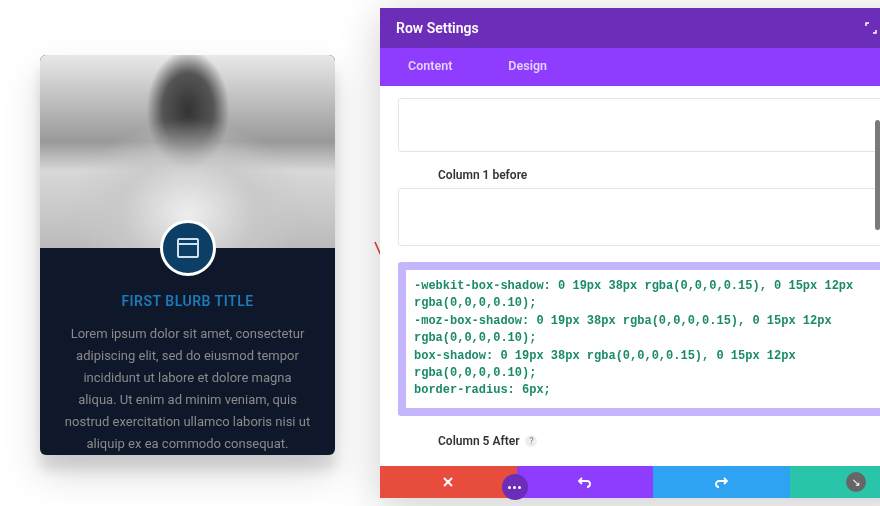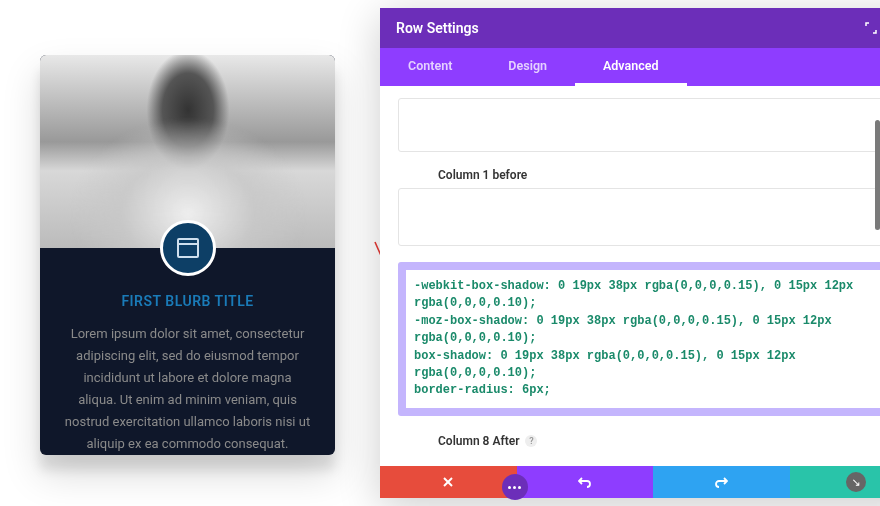--- a/index.html
+++ b/index.html
@@ -267,21 +267,20 @@
             <rect x="1" y="1" width="9" height="9"></rect>
             <line x1="5.5" y1="1" x2="5.5" y2="10"></line>
           </svg>
         </span>
     </div>
   </div>
 
   <div class="tabs">
     <div class="tab">Content</div>
     <div class="tab">Design</div>
-    <div class="tab active">Advanced</div>
   </div>
 
   <div class="panel-body">
     <div class="field">
       <textarea class="textarea ta-top" style=""></textarea>
     </div>
 
     <div class="field">
       <div class="field-label">Column 1 before</div>
       <textarea class="textarea ta-mid" style=""></textarea>
@@ -289,21 +288,21 @@
 
     <div class="field">
       <div class="highlighted-ta">-webkit-box-shadow: 0 19px 38px rgba(0,0,0,0.15), 0 15px 12px rgba(0,0,0,0.10);
 -moz-box-shadow: 0 19px 38px rgba(0,0,0,0.15), 0 15px 12px rgba(0,0,0,0.10);
 box-shadow: 0 19px 38px rgba(0,0,0,0.15), 0 15px 12px rgba(0,0,0,0.10);
 border-radius: 6px;</div>
     </div>
 
     <div class="field" style="margin-top:18px;">
       <div class="field-label">
-        <span>Column 8 After</span>
+        <span>Column 5 After</span>
         <span class="help-q">?</span>
       </div>
     </div>
 
     <div class="grammarly"></div>
   </div>
 
   <div class="footer-bar">
     <div class="fbtn red">
         <svg width="12" height="12" viewBox="0 0 12 12" stroke="#fff" stroke-width="2">

